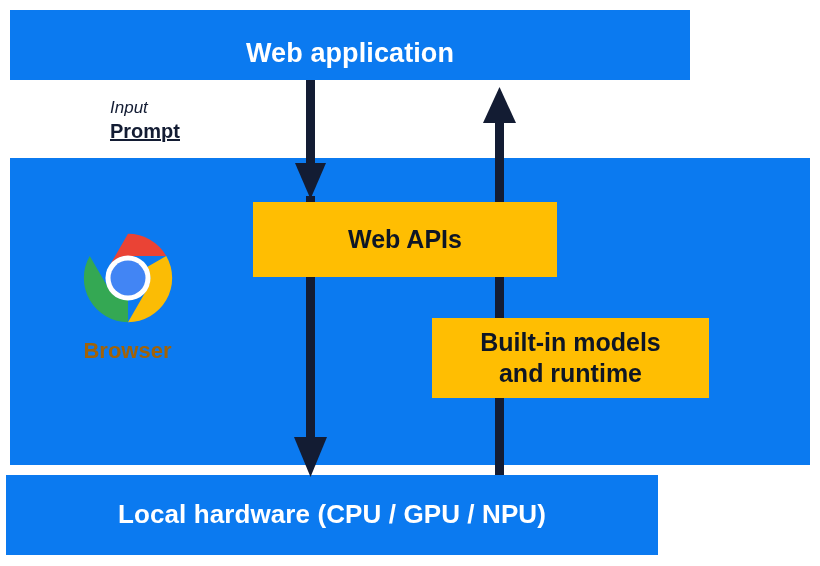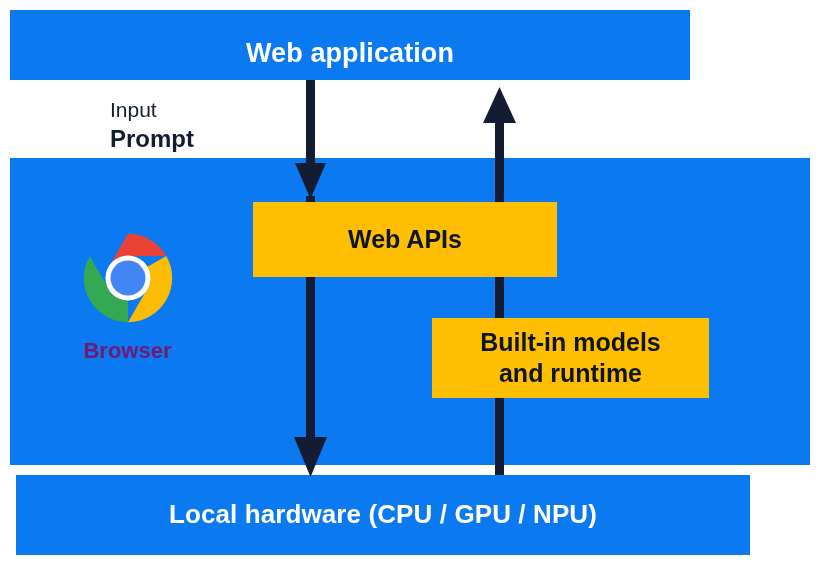--- a/index.html
+++ b/index.html
@@ -29,25 +29,24 @@
     width: 680px;
     height: 70px;
   }
   #band-browser {
     left: 10px;
     top: 158px;
     width: 800px;
     height: 307px;
   }
   #band-local-hardware {
-    left: 16px;
+    left: 6px;
     top: 475px;
-    width: 726px;
+    width: 652px;
     height: 80px;
-    padding-left: 8px;
   }
 
   .band-title {
     position: absolute;
     left: 0;
     width: 100%;
     text-align: center;
     color: #ffffff;
     font-weight: bold;
     font-size: 27px;
@@ -58,28 +57,30 @@
   #band-local-hardware .band-title { top: 26px; font-size: 26px; }
 
   
   .annotation {
     position: absolute;
     color: #131c33;
     line-height: 1.18;
   }
   .annotation .label-small {
     display: block;
-    font-size: 21px;
+    font-size: 17px;
     font-weight: normal;
+    font-style: italic;
   }
   .annotation .label-strong {
     display: block;
-    font-size: 24px;
+    font-size: 20px;
     font-weight: bold;
     margin-top: 2px;
+    text-decoration: underline;
   }
   #annotation-input {
     left: 110px;
     top: 98px;
     text-align: left;
   }
   #annotation-output {
     right: 44px;
     top: 98px;
     text-align: right;
@@ -103,21 +104,21 @@
     width: 135px;
     text-align: center;
   }
   #chrome-logo {
     display: block;
     margin: 0 auto;
   }
   #browser-label {
     display: block;
     margin-top: 14px;
-    color: #701a75;
+    color: #a16207;
     font-weight: bold;
     font-size: 22px;
   }
 
   
   .amber-box {
     position: absolute;
     background: #ffbe02;
     display: flex;
     align-items: center;

